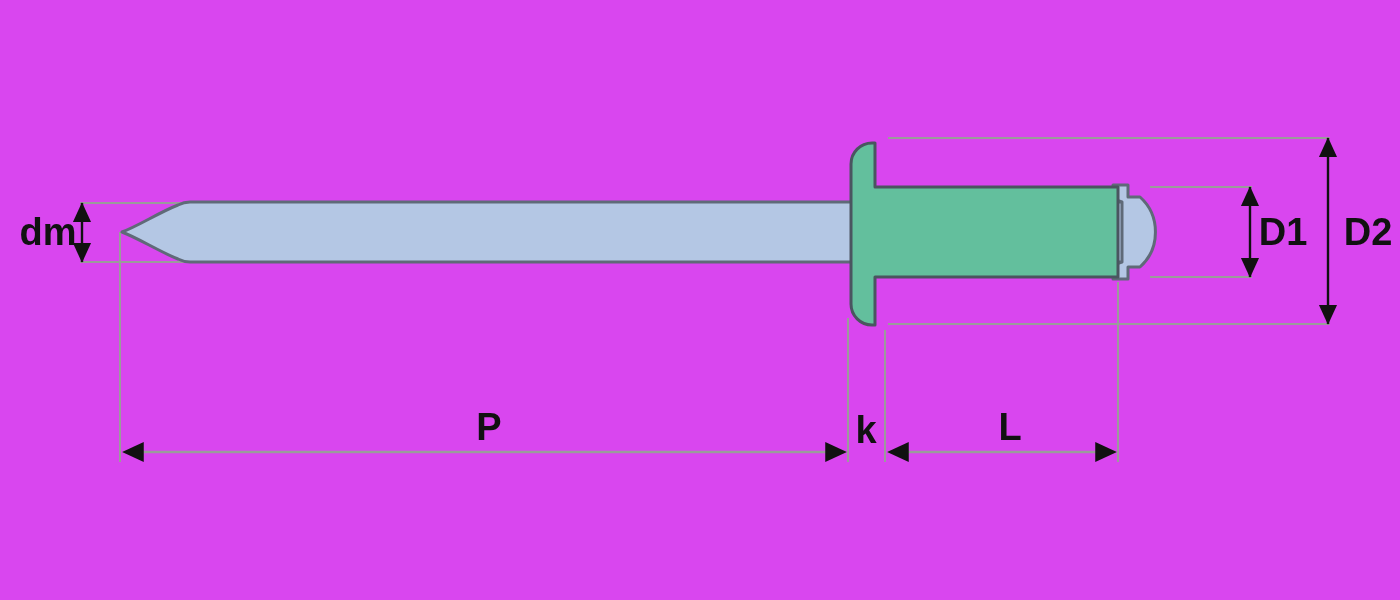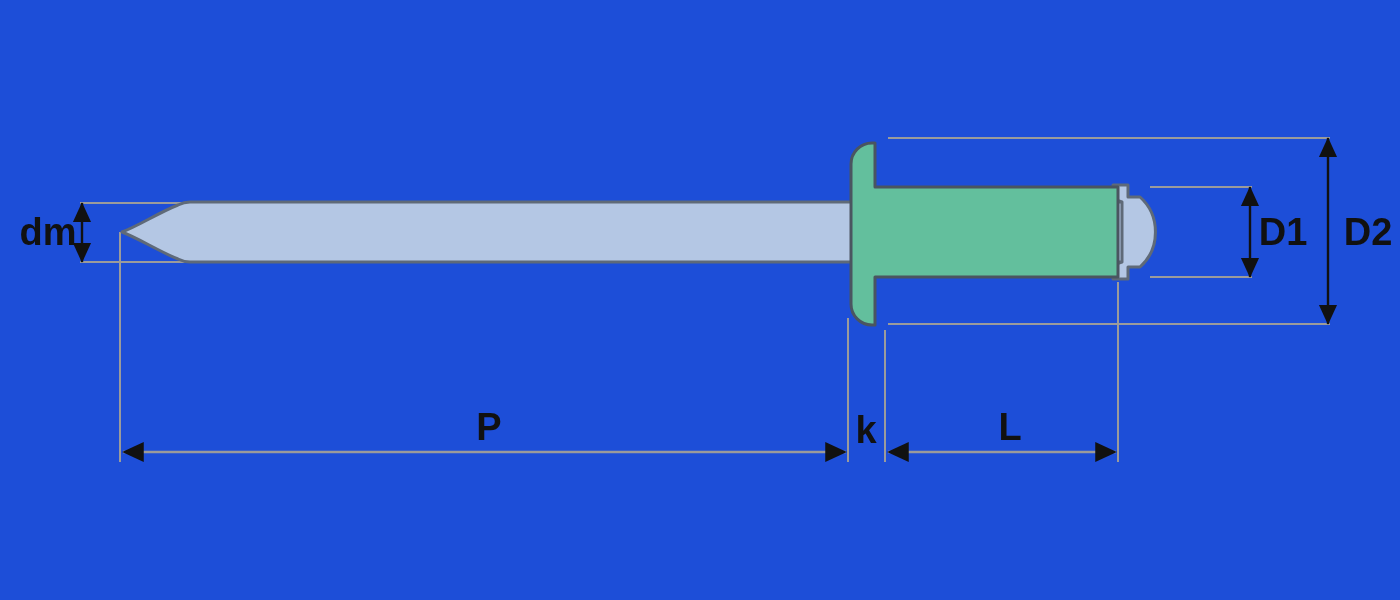--- a/index.html
+++ b/index.html
@@ -1,20 +1,20 @@
 <!DOCTYPE html>
 <html><head>
 <meta charset="utf-8">
 <style>
   html,body{margin:0;padding:0;background:#ffffff;}
   body{
     font-family:"Liberation Sans", sans-serif;
     width:1400px;height:600px;overflow:hidden;
   }
-  #stage{position:relative;width:1400px;height:600px;background:#1d4ed8;}
+  #stage{position:relative;width:1400px;height:600px;background:#d946ef;}
   #stage svg{display:block;}
   .dim-label{
     font-family:"Liberation Sans", sans-serif;
     font-weight:700;
     fill:#111111;
     font-size:38px;
     dominant-baseline:middle;
   }
 </style>
 </head>

